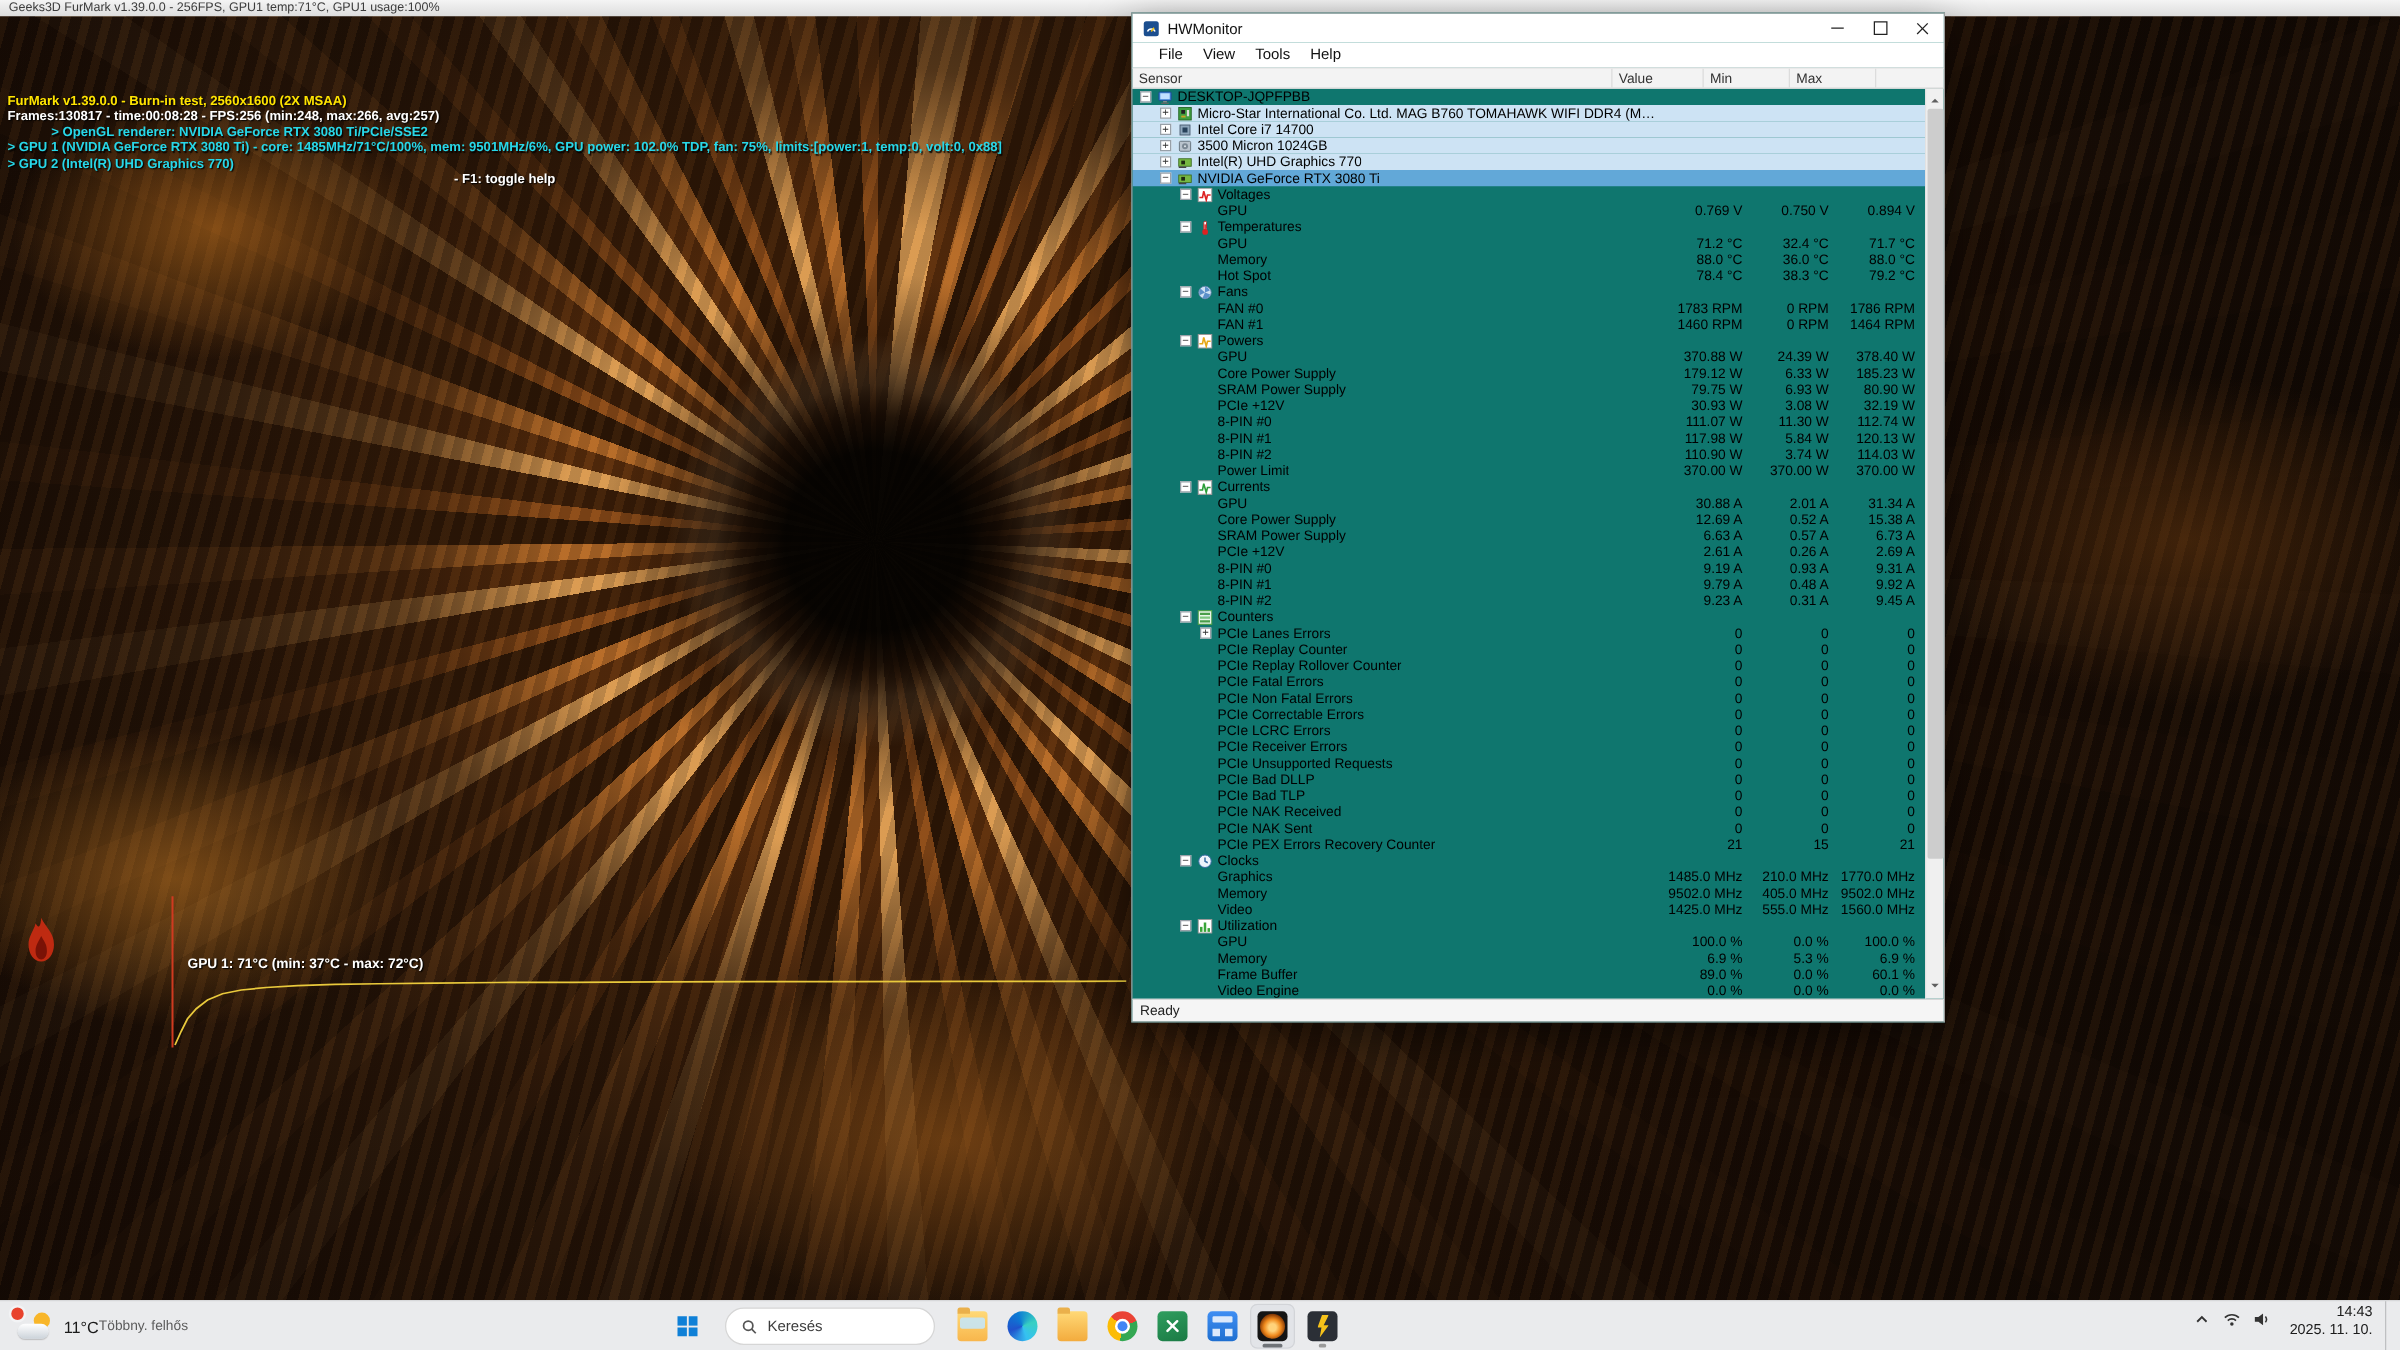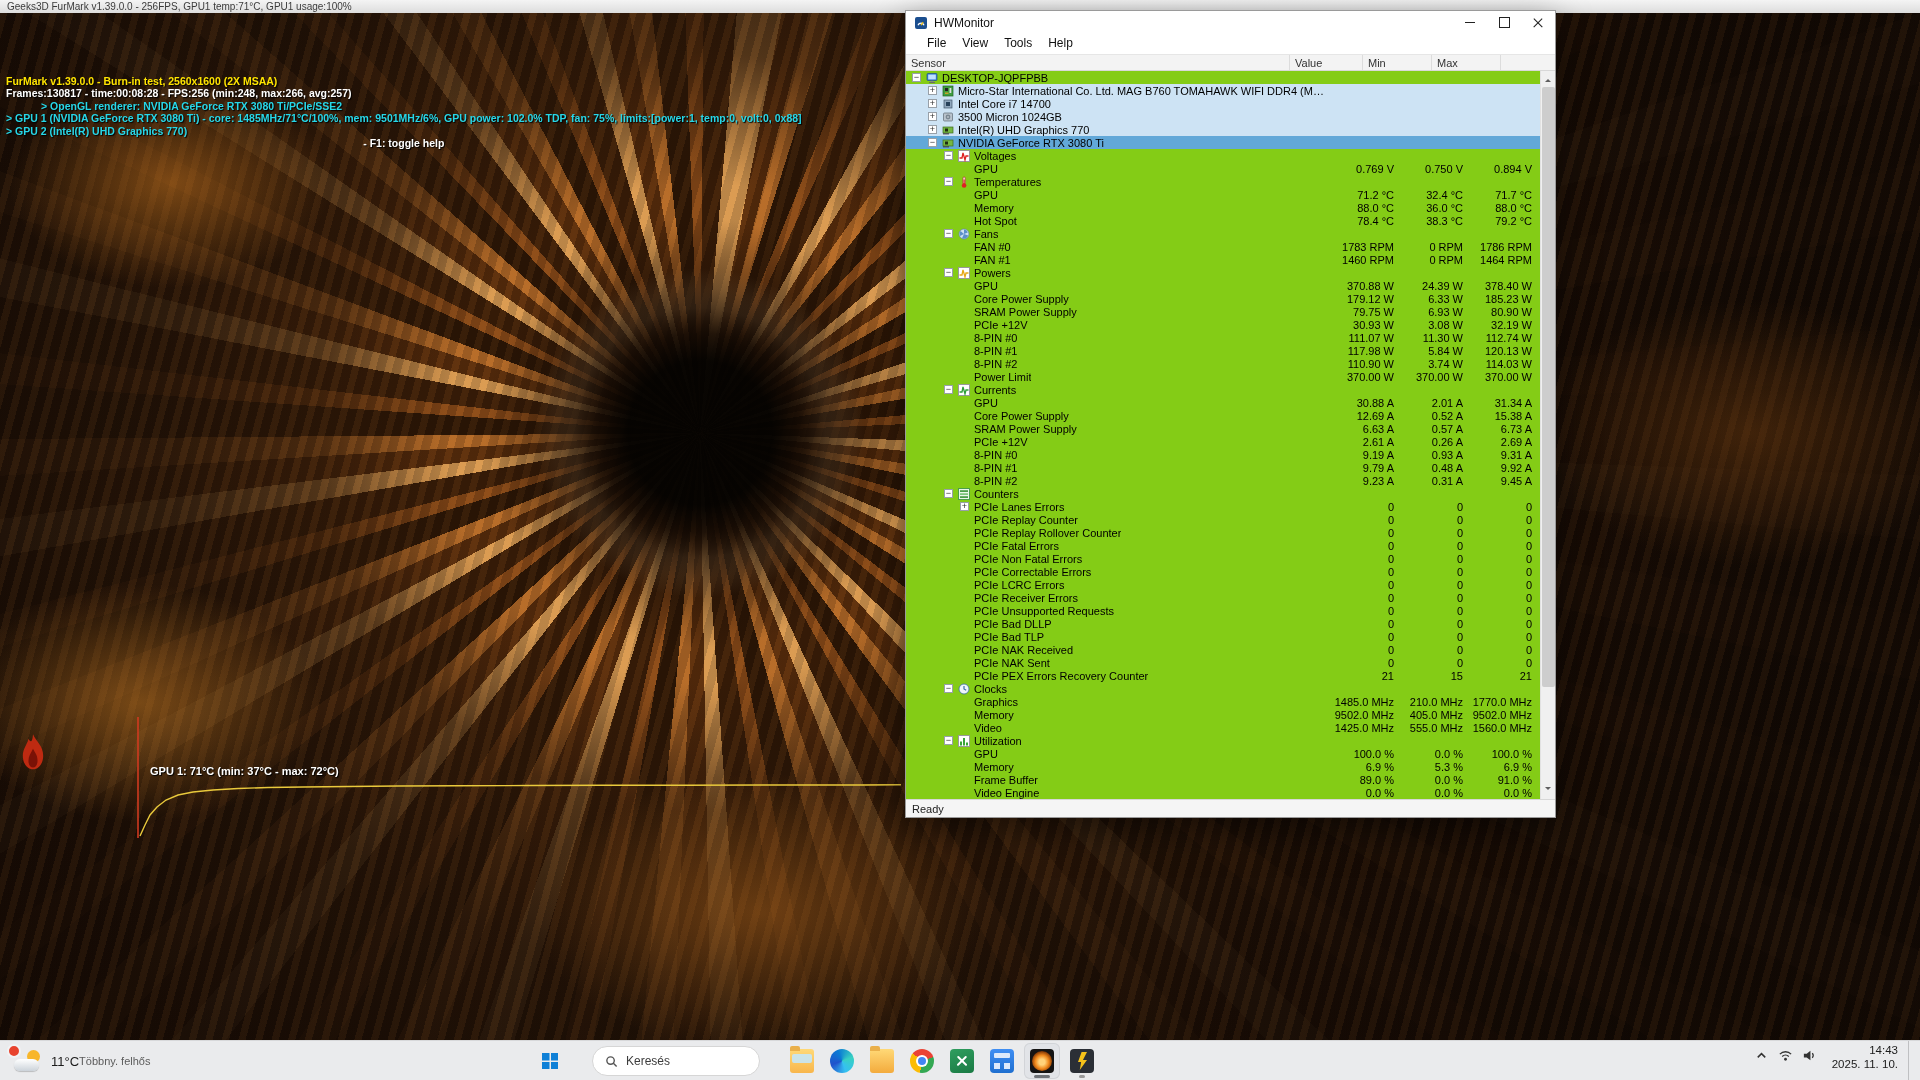--- a/index.html
+++ b/index.html
@@ -26,21 +26,21 @@
       repeating-conic-gradient(from 8deg at 700px 420px, #d99b53 0deg 3deg, #5a2d0c 3deg 6.5deg, #b46a28 6.5deg 9.5deg, #2e1706 9.5deg 14deg, #8a4a18 14deg 16.5deg, #3c1e08 16.5deg 21deg)}
   .fm-osd{position:absolute;left:6px;top:27px;z-index:2;font-size:10.5px;font-weight:bold;
     line-height:12.4px;white-space:nowrap;text-shadow:1px 1px 1px rgba(0,0,0,.95)}
   .fm-graph{position:absolute;left:133px;top:715px;width:780px;height:125px;z-index:2}
   .fm-graph svg{position:absolute;inset:0}
   .fm-graph-label{position:absolute;left:17px;top:50px;color:#fff;font-size:11px;font-weight:bold;
     text-shadow:1px 1px 1px #000;white-space:nowrap}
   .fm-logo{position:absolute;left:16px;top:733px;width:34px;height:44px;z-index:2;opacity:.95}
 
   
-  .hwm{position:absolute;left:905px;top:10px;width:651px;height:808px;z-index:3;background:#84cc16;
+  .hwm{position:absolute;left:905px;top:10px;width:651px;height:808px;z-index:3;background:#0f766e;
     border:1px solid #9a9a9a;box-shadow:0 12px 32px rgba(0,0,0,.5);display:flex;flex-direction:column;
     font-size:11px;color:#000}
   .hwm-titlebar{height:23px;flex:none;display:flex;align-items:center;padding-left:8px;background:#fff}
   .hwm-appicon{width:14px;height:14px;flex:none}
   .hwm-appicon svg{display:block;width:14px;height:14px}
   .hwm-title{font-size:12px;margin-left:6px;color:#111}
   .hwm-winbtns{margin-left:auto;display:flex;height:100%}
   .hwm-btn{width:34px;height:100%;display:flex;align-items:center;justify-content:center;position:relative}
   .b-min::before{content:"";width:10px;height:1px;background:#222;display:block}
   .b-max::before{content:"";width:9px;height:9px;border:1px solid #222;display:block}
@@ -85,21 +85,21 @@
     padding:0 10px;border-radius:6px}
   .weather-icon{position:relative;width:28px;height:24px}
   .weather-icon::before{content:"";position:absolute;right:2px;top:1px;width:13px;height:13px;border-radius:50%;background:#f8b62a}
   .weather-icon::after{content:"";position:absolute;left:0;bottom:2px;width:25px;height:12px;border-radius:7px;
     background:linear-gradient(#ffffff,#ccd3da);box-shadow:0 1px 1px rgba(0,0,0,.2)}
   .weather-badge{position:absolute;left:-7px;top:-5px;width:14px;height:14px;border-radius:50%;
     background:#e8432e;border:2px solid #f2f3f5;z-index:1}
   .tb-wtext{display:flex;line-height:13px}
   .tb-temp{font-size:13px;color:#1b1b1b}
   .tb-cond{font-size:11px;color:#5c5c5c}
-  .tb-center{position:absolute;left:532px;top:2px;height:36px;display:flex;align-items:center;gap:20px}
+  .tb-center{position:absolute;left:532px;top:2px;height:36px;display:flex;align-items:center;gap:8px}
   .tb-start{width:36px;height:36px;border-radius:6px;display:flex;align-items:center;justify-content:center}
   .win-logo{width:16px;height:16px;display:block;background:
     linear-gradient(var(--accent,#0f80d7),var(--accent,#0f80d7)) 0 0/7.5px 7.5px no-repeat,
     linear-gradient(var(--accent,#0f80d7),var(--accent,#0f80d7)) 8.5px 0/7.5px 7.5px no-repeat,
     linear-gradient(var(--accent,#0f80d7),var(--accent,#0f80d7)) 0 8.5px/7.5px 7.5px no-repeat,
     linear-gradient(var(--accent,#0f80d7),var(--accent,#0f80d7)) 8.5px 8.5px/7.5px 7.5px no-repeat}
   .tb-search{width:168px;height:30px;background:#fff;border:1px solid #d6d6d6;border-radius:15px;
     display:flex;align-items:center;gap:8px;padding:0 12px;margin:0 4px}
   .tb-search svg{width:13px;height:13px;flex:none}
   .tb-search-text{font-size:12px;color:#3c3c3c}
@@ -785,21 +785,21 @@
             <div class="cell num mn">5.3 %</div>
             <div class="cell num mx">6.9 %</div>
           </div>
           <div class="hwm-row">
             <div class="cell tree ind3">
               <span class="exp-spacer"></span>
               <span class="lbl">Frame Buffer</span>
             </div>
             <div class="cell num v">89.0 %</div>
             <div class="cell num mn">0.0 %</div>
-            <div class="cell num mx">91.0 %</div>
+            <div class="cell num mx">60.1 %</div>
           </div>
           <div class="hwm-row">
             <div class="cell tree ind3">
               <span class="exp-spacer"></span>
               <span class="lbl">Video Engine</span>
             </div>
             <div class="cell num v">0.0 %</div>
             <div class="cell num mn">0.0 %</div>
             <div class="cell num mx">0.0 %</div>
           </div>

